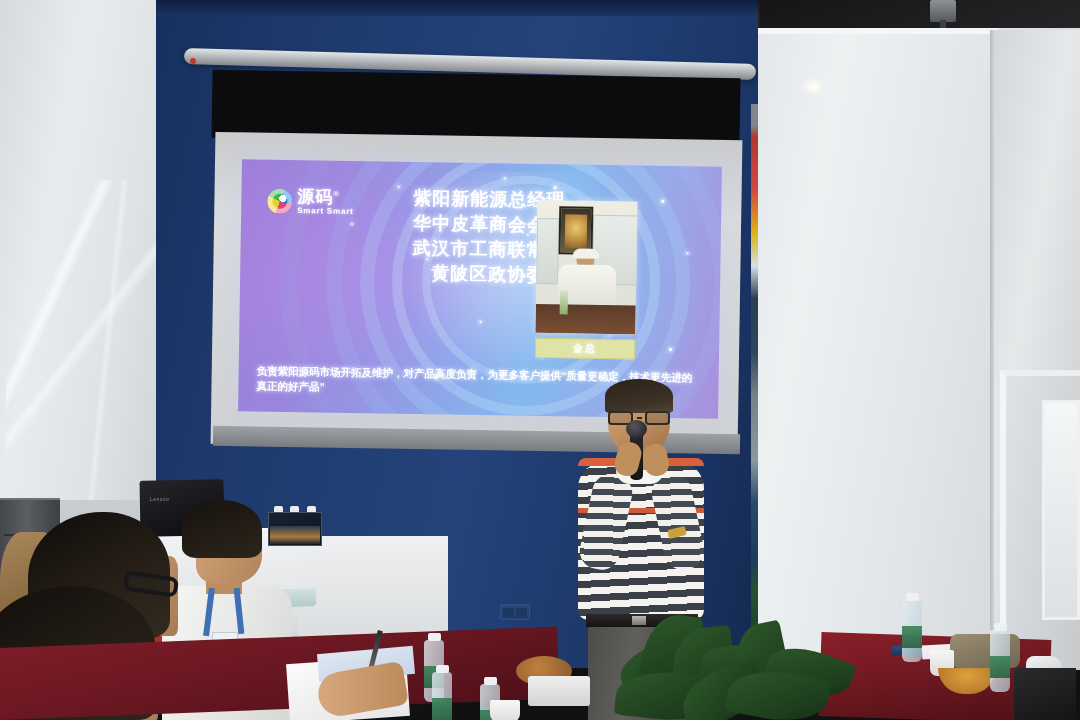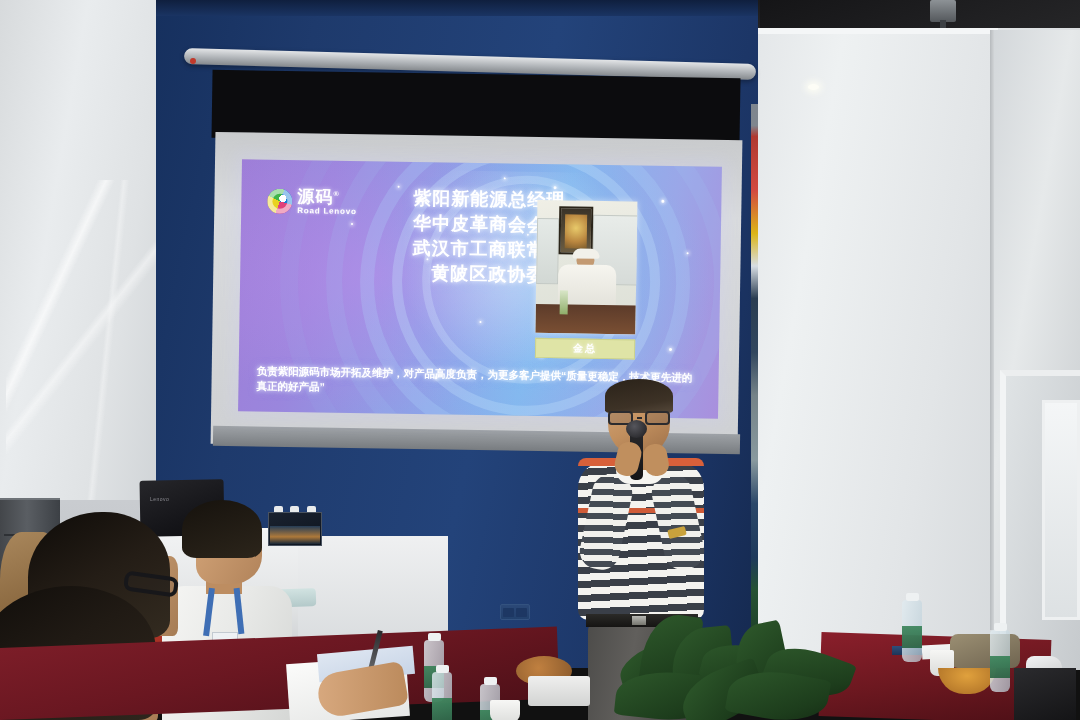--- a/index.html
+++ b/index.html
@@ -665,21 +665,21 @@
     <div class="star" style="left:110px;top:62px;width:2px;height:2px"></div>
     <div class="star" style="left:262px;top:14px;width:2px;height:2px"></div>
     <div class="star" style="left:360px;top:148px;width:2px;height:2px"></div>
     <div class="star" style="left:430px;top:182px;width:3px;height:3px"></div>
     <div class="star" style="left:186px;top:96px;width:2px;height:2px"></div>
 
     <div class="slide-logo">
       <div class="logo-mark"></div>
       <div class="logo-text">
         <div class="logo-cn">源码<span class="logo-reg">®</span></div>
-        <div class="logo-en">Road Lenovo</div>
+        <div class="logo-en">Smart Smart</div>
       </div>
     </div>
 
     <div class="slide-titles">
       <div class="slide-title-line">紫阳新能源总经理</div>
       <div class="slide-title-line">华中皮革商会会长</div>
       <div class="slide-title-line">武汉市工商联常委</div>
       <div class="slide-title-line">黄陂区政协委员</div>
     </div>
 

